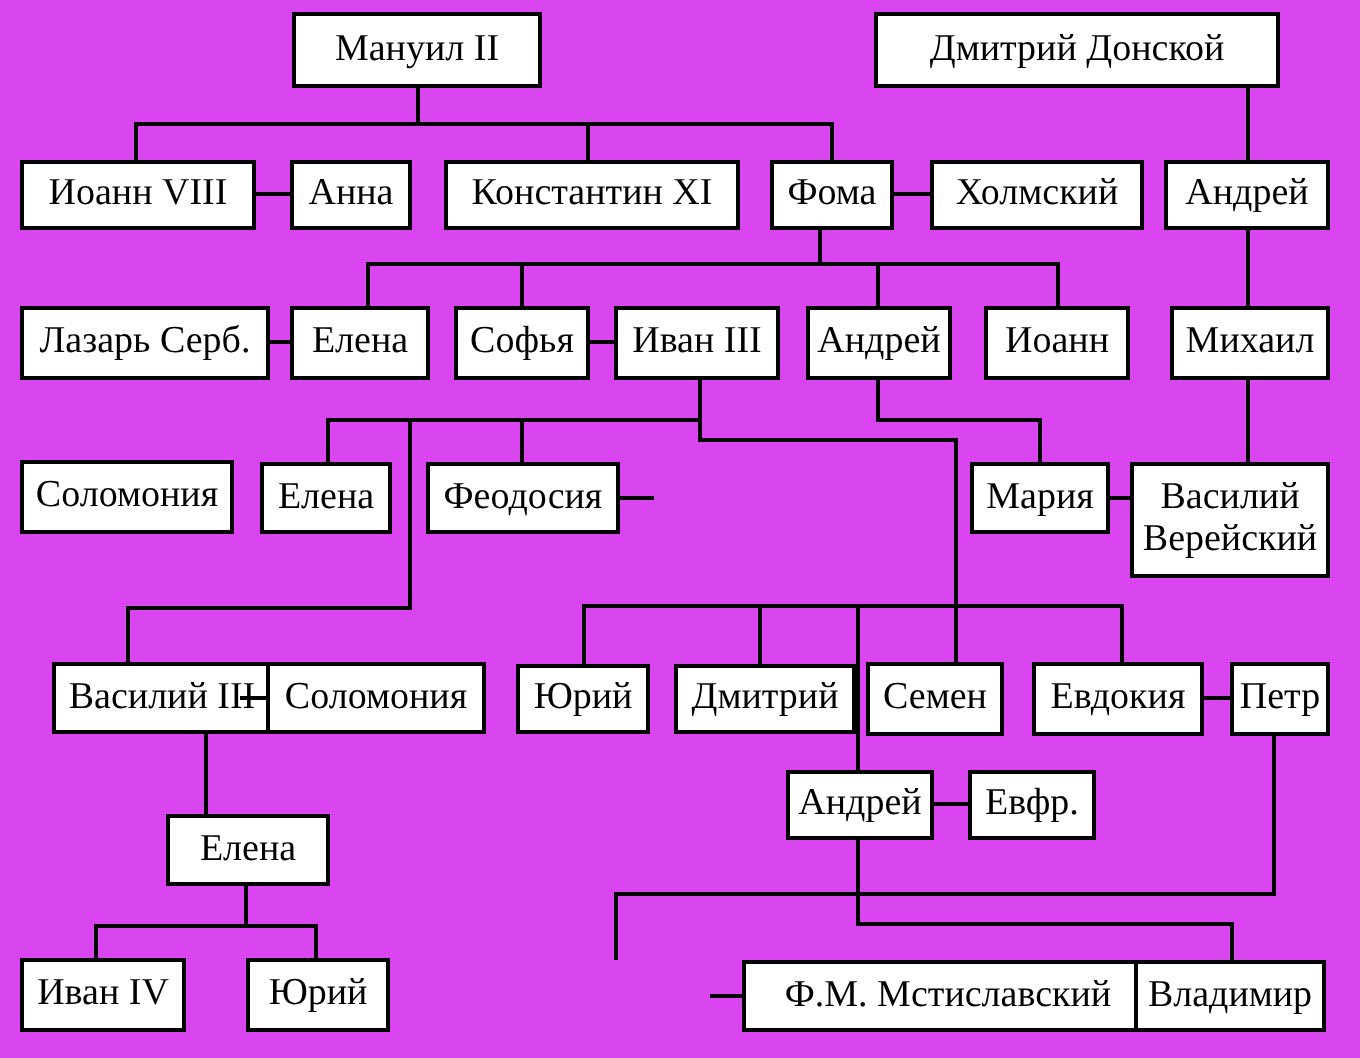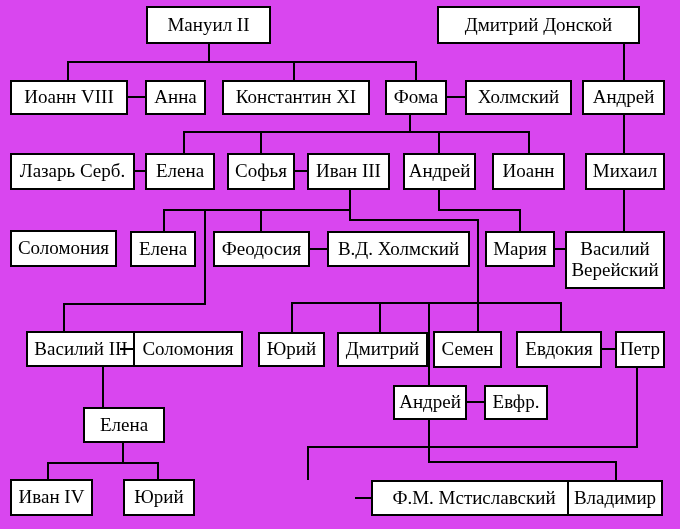--- a/index.html
+++ b/index.html
@@ -47,21 +47,20 @@
   <div class="node" style="left:145px;top:153px;width:70px;height:37px">Елена</div>
   <div class="node" style="left:227px;top:153px;width:68px;height:37px">Софья</div>
   <div class="node" style="left:307px;top:153px;width:83px;height:37px">Иван III</div>
   <div class="node" style="left:403px;top:153px;width:73px;height:37px">Андрей</div>
   <div class="node" style="left:492px;top:153px;width:73px;height:37px">Иоанн</div>
   <div class="node" style="left:585px;top:153px;width:80px;height:37px">Михаил</div>
 
   <div class="node" style="left:10px;top:230px;width:107px;height:37px">Соломония</div>
   <div class="node" style="left:130px;top:231px;width:66px;height:36px">Елена</div>
   <div class="node" style="left:213px;top:231px;width:97px;height:36px">Феодосия</div>
-  <div class="node" style="left:327px;top:231px;width:143px;height:36px">В.Д. Холмский</div>
   <div class="node" style="left:485px;top:231px;width:70px;height:36px">Мария</div>
   <div class="node wrap" style="left:565px;top:231px;width:100px;height:58px">Василий Верейский</div>
 
   <div class="node" style="left:26px;top:331px;width:110px;height:36px">Василий III</div>
   <div class="node" style="left:133px;top:331px;width:110px;height:36px">Соломония</div>
   <div class="node" style="left:258px;top:332px;width:67px;height:35px">Юрий</div>
   <div class="node" style="left:337px;top:332px;width:91px;height:35px">Дмитрий</div>
   <div class="node" style="left:433px;top:331px;width:69px;height:37px">Семен</div>
   <div class="node" style="left:516px;top:331px;width:86px;height:37px">Евдокия</div>
   <div class="node" style="left:615px;top:331px;width:50px;height:37px">Петр</div>

